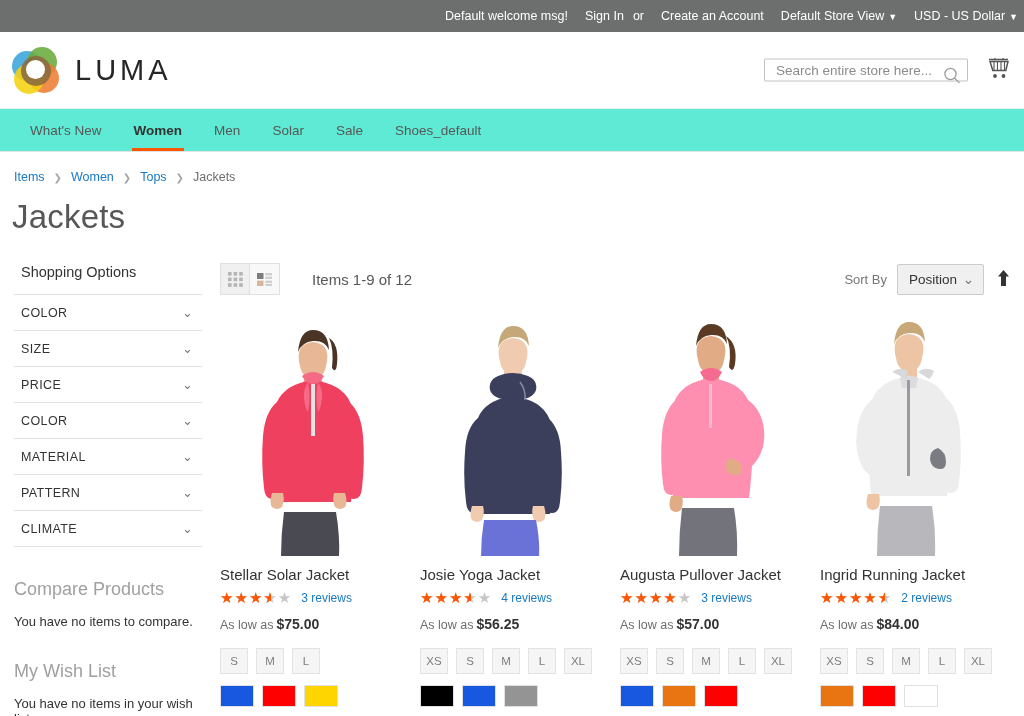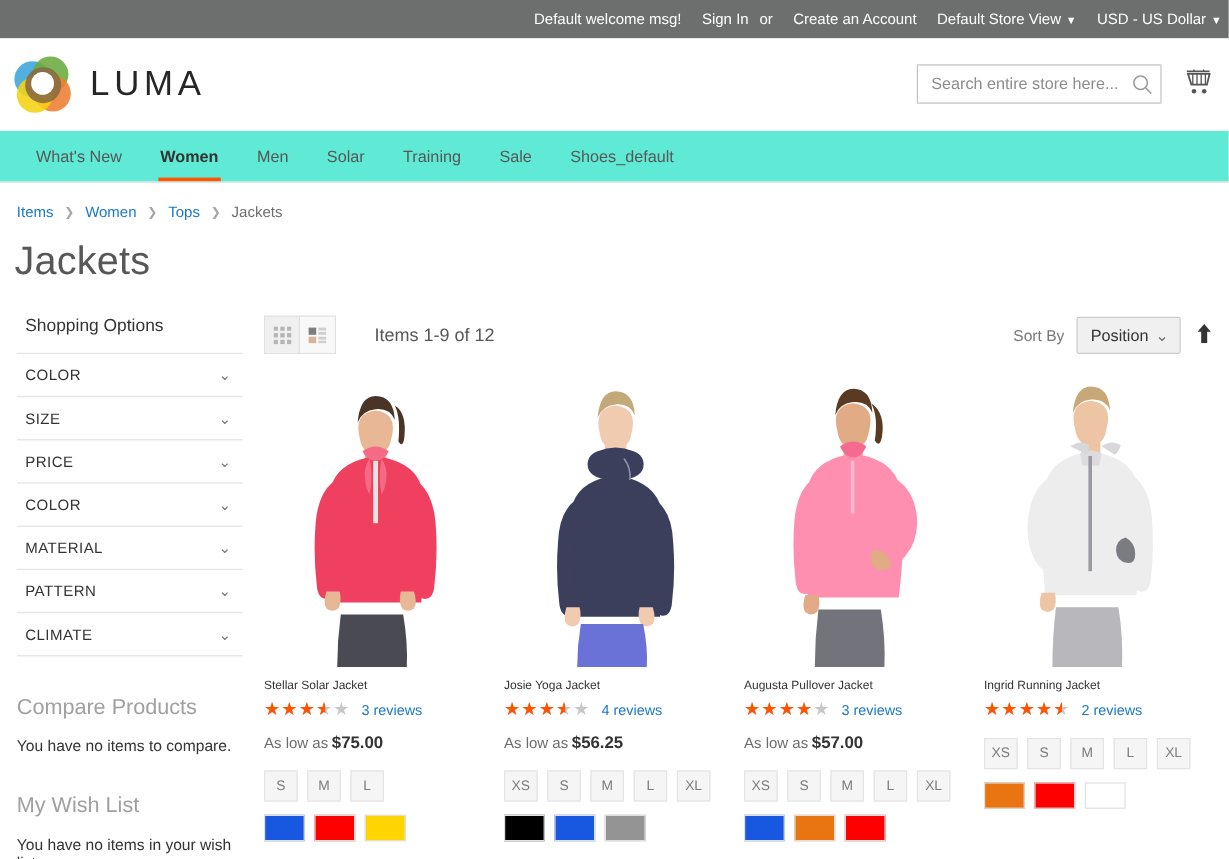--- a/index.html
+++ b/index.html
@@ -38,21 +38,21 @@
   .logo-text {
     margin-left:17px; font-size:29px; letter-spacing:4px;
     color:#262626; font-weight:400;
   }
   .header-right {
     position:absolute; right:12px; top:50%; transform:translateY(-50%);
     display:flex; align-items:center;
   }
   .search-box { position:relative; }
   .search-box input {
-    width:204px; height:33px; border:1px solid #c2c2c2; background:#fff;
+    width:204px; height:23px; border:1px solid #c2c2c2; background:#fff;
     padding:0 32px 0 11px; font-size:13.5px; color:#575757;
     font-family:"Liberation Sans", sans-serif; outline:none; border-radius:1px;
   }
   .search-box input::placeholder { color:#8c8c8c; }
   .search-icon-btn {
     position:absolute; right:7px; top:8px; width:18px; height:18px;
     cursor:pointer; background:none; border:none; padding:0;
   }
   .cart-btn { margin-left:18px; cursor:pointer; }
 
@@ -127,21 +127,21 @@
 
   
   .grid { display:flex; margin-top:10px; }
   .product { width:200px; flex:0 0 200px; }
   .photo {
     width:186px; height:248px; background:#ffffff; position:relative;
     overflow:hidden; cursor:pointer;
   }
   .photo svg { display:block; }
   .p-name {
-    font-size:10px; color:#333; margin-top:10px; cursor:pointer;
+    font-size:15px; color:#333; margin-top:10px; cursor:pointer;
     white-space:nowrap;
   }
   .rating { display:flex; align-items:center; margin-top:7px; }
   .stars { position:relative; font-size:15px; line-height:15px; letter-spacing:1px; white-space:nowrap; }
   .stars .bg { color:#c7c7c7; }
   .stars .fg {
     position:absolute; left:0; top:0; color:#ff5501; overflow:hidden; white-space:nowrap;
   }
   .reviews { font-size:12px; color:#1979c3; margin-left:9px; cursor:pointer; }
   .price-row { margin-top:11px; font-size:12.5px; color:#6d6d6d; }
@@ -210,21 +210,20 @@
       </svg>
     </div>
   </div>
 </div>
 
 <div class="nav">
   <div class="nav-item">What's New</div>
   <div class="nav-item active">Women</div>
   <div class="nav-item">Men</div>
   <div class="nav-item">Solar</div>
-  <div class="nav-item">Training</div>
   <div class="nav-item">Sale</div>
   <div class="nav-item">Shoes_default</div>
 </div>
 
 <div class="breadcrumbs">
   <span class="crumb">Items</span>
   <span class="crumb-sep">❯</span>
   <span class="crumb">Women</span>
   <span class="crumb-sep">❯</span>
   <span class="crumb">Tops</span>
@@ -471,20 +470,23 @@
           </svg>
         </div>
         <div class="p-name">Ingrid Running Jacket</div>
         <div class="rating">
           <span class="stars">
             <span class="bg">★★★★★</span>
             <span class="fg" style="width: 90%;">★★★★★</span>
           </span>
           <span class="reviews">2 reviews</span>
         </div>
+        <div class="price-row">
+          <span>As low as</span><b>$84.00</b>
+        </div>
         <div class="sizes">
           <div class="size">XS</div>
           <div class="size">S</div>
           <div class="size">M</div>
           <div class="size">L</div>
           <div class="size">XL</div>
         </div>
         <div class="swatches">
           <div class="swatch" style="background: rgb(232, 117, 17);"></div>
           <div class="swatch" style="background: rgb(255, 0, 0);"></div>

